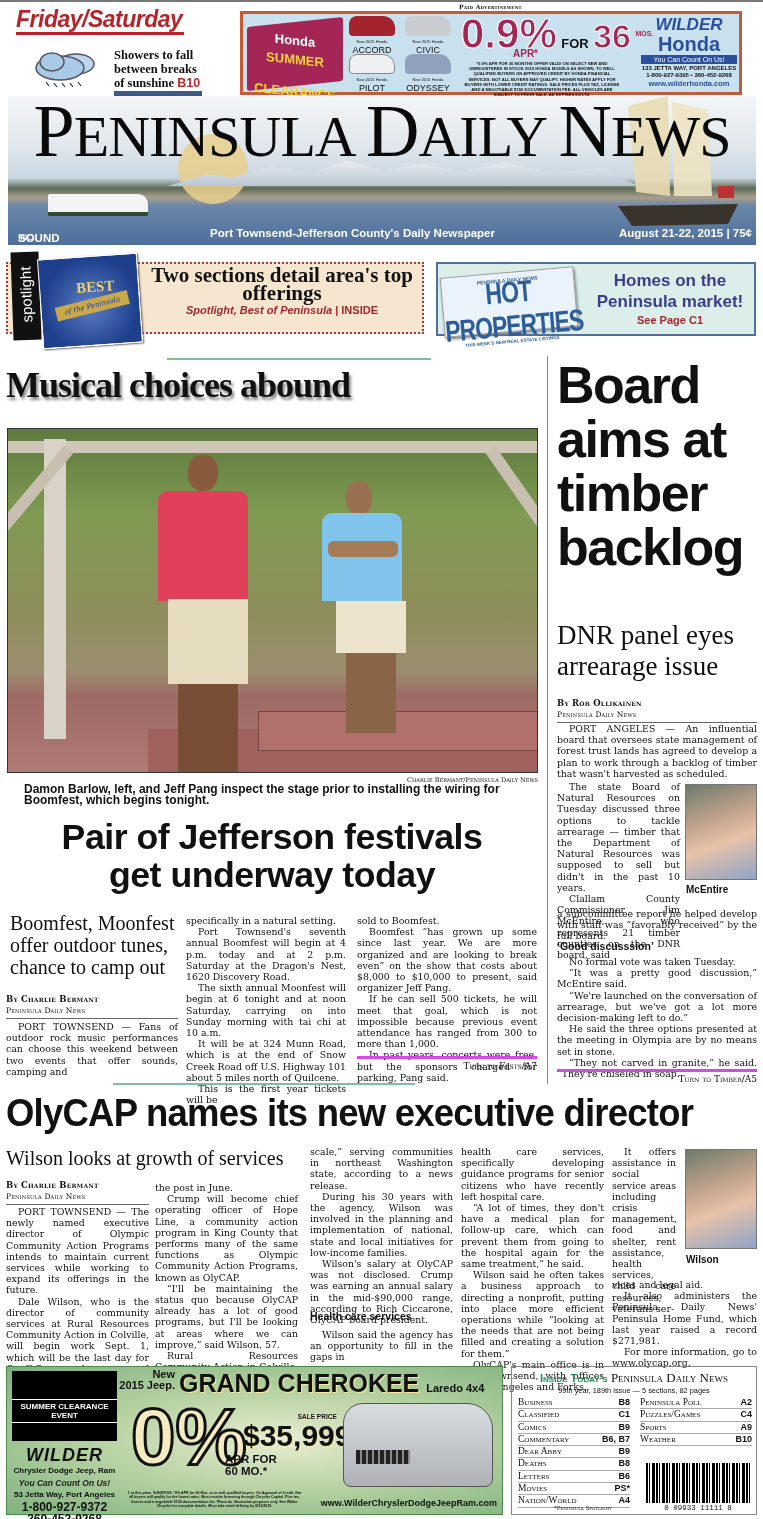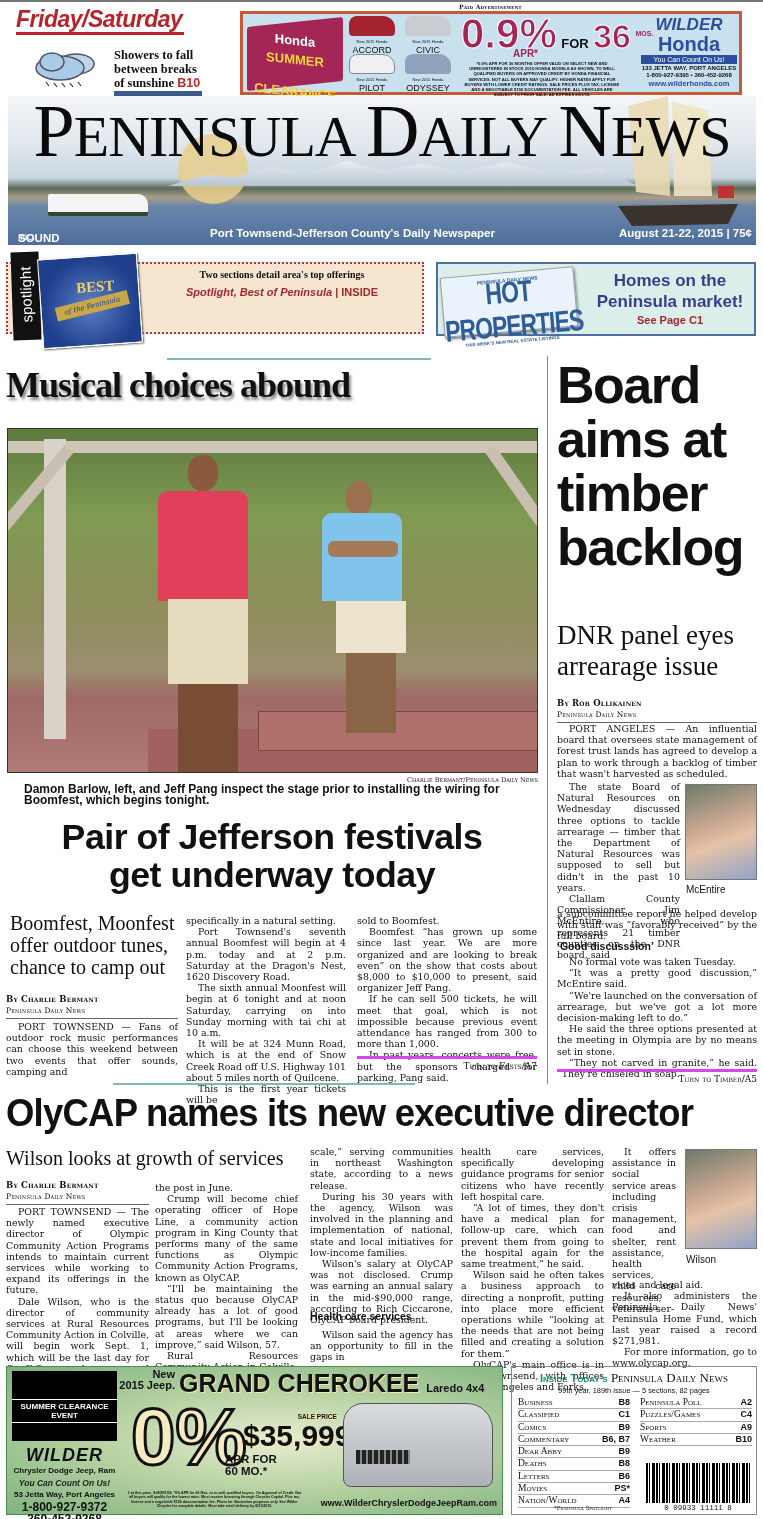--- a/index.html
+++ b/index.html
@@ -45,21 +45,21 @@
 
 
 .spot-box{left:6px;top:262px;width:418px;height:72px;background:#f7e6cf;border:2px dotted #a33a4a}
 .spot-cover{left:12px;top:252px;width:28px;height:88px;background:#111;transform:rotate(-2deg)}
 .spot-cover span{position:absolute;left:-28px;top:34px;width:84px;color:#fff;transform:rotate(-90deg);font-family:"Liberation Sans",sans-serif;font-size:15px;text-align:center}
 .best-cover{left:40px;top:256px;width:100px;height:90px;background:radial-gradient(circle at 50% 55%,#5c7fc4,#1d3f8c 70%);transform:rotate(-4deg);border:1px solid #fff;box-shadow:1px 1px 2px #555}
 .best-cover .rib{left:14px;top:42px;width:74px;height:14px;background:#c9a84a;color:#1d3f8c;font-size:7px;font-style:italic;text-align:center;line-height:14px;transform:rotate(-10deg)}
 .best-cover .bst{left:36px;top:22px;font-family:"Liberation Serif",serif;font-weight:bold;color:#f0d060;font-size:15px}
 .cream{left:142px;top:266px;width:280px;text-align:center}
 .cream .h1{font-family:"Liberation Serif",serif;font-size:22px;color:#3d3b8e;line-height:24px}
-.cream .h2{font-family:"Liberation Serif",serif;font-weight:bold;font-size:10px;line-height:18px}
+.cream .h2{font-family:"Liberation Serif",serif;font-weight:bold;font-size:21px;line-height:18px}
 .cream .h3{font-family:"Liberation Sans",sans-serif;font-weight:bold;font-size:11px;line-height:16px;color:#a1282f}
 .cream .h3 i{font-style:italic}
 .hotp{left:436px;top:262px;width:320px;height:74px;background:#dbeee9;border:2px solid #4d6fa2}
 .hotp .card{left:4px;top:8px;width:134px;height:60px;background:#eaf3fb;border:1px solid #999;transform:rotate(-5deg);box-shadow:1px 2px 3px #777;text-align:center;font-family:"Liberation Sans",sans-serif;color:#2d5d9a}
 .hotp .card .t{font-size:5px;margin-top:4px;font-weight:bold}
 .hotp .card .b{font-size:23px;font-weight:bold;letter-spacing:-1px;line-height:26px;transform:scaleY(1.3)}
 .hotp .card .s{font-size:4.5px;font-weight:bold;margin-top:4px}
 .hotp .txt{left:150px;top:6px;width:164px;text-align:center;font-family:"Liberation Sans",sans-serif;font-weight:bold;color:#3b3d8c;font-size:17px;line-height:21px}
 .hotp .txt .see{color:#a1282f;font-size:11px;line-height:16px}
 
@@ -91,21 +91,21 @@
 .pair-h{left:6px;top:818px;width:532px;text-align:center;font-family:"Liberation Sans",sans-serif;font-weight:900;font-size:35px;line-height:38px;letter-spacing:-.5px;transform:scaleX(1.02)}
 .deck{left:10px;top:912px;width:170px;font-family:"Liberation Serif",serif;font-size:20px;line-height:22px}
 .byline{font-family:"DejaVu Serif",serif;font-size:8.5px;line-height:11px;font-weight:bold}
 .byline .org{font-weight:normal;font-size:7.5px}
 .turn{font-size:9px;text-align:right;font-variant:small-caps;border-top:3px solid #d946ef;padding-top:2px}
 
 
 .board-h{left:557px;top:358px;width:204px;font-family:"Liberation Sans",sans-serif;font-weight:900;font-size:52px;line-height:54px;letter-spacing:-1.5px}
 .board-deck{left:557px;top:620px;width:204px;font-family:"Liberation Serif",serif;font-size:27px;line-height:31px}
 .mug{background:linear-gradient(160deg,#6d7a6a,#c7a690 40%,#e6c2a8 60%,#8ea4c7);border:1px solid #777}
-.mug-name{font-family:"Liberation Sans",sans-serif;font-weight:normal;font-size:10px}
+.mug-name{font-family:"Liberation Sans",sans-serif;font-weight:bold;font-size:10px}
 .subhead{font-family:"Liberation Sans",sans-serif;font-weight:bold;font-size:10.5px;margin:6px 0 6px}
 
 
 .oly-h{left:6px;top:1091px;width:752px;font-family:"Liberation Sans",sans-serif;font-weight:900;font-size:38px;line-height:44px;letter-spacing:-.8px;transform:scaleX(.96);transform-origin:left}
 .oly-deck{left:6px;top:1146px;width:296px;font-family:"Liberation Serif",serif;font-size:20px;line-height:24px}
 
 
 .jeep{left:6px;top:1366px;width:497px;height:149px;background:radial-gradient(ellipse at 55% 50%,#e8edd2 0%,#b9d3a4 45%,#7fb27f 100%);border:1px solid #4b8a4b}
 .jeep .blk{left:5px;top:4px;width:105px;height:70px;background:#000;color:#fff;font-family:"Liberation Sans",sans-serif;font-weight:bold;font-size:8px;text-align:center}
 .jeep .blk span{display:block;margin-top:28px;border-top:1px solid #fff;border-bottom:1px solid #fff;padding:2px 0}
@@ -309,21 +309,21 @@
 <div class="abs board-h">Board aims at timber backlog</div>
 <div class="abs board-deck">DNR panel eyes arrearage issue</div>
 <div class="abs byline" style="left:557px;top:698px;width:200px;border-bottom:1px solid #666;padding-bottom:2px">
   <div class="sc">By Rob Ollikainen</div>
   <div class="org sc">Peninsula Daily News</div>
 </div>
 <div class="abs body-text" style="left:557px;top:723px;width:200px">
     <p>PORT ANGELES — An influential board that oversees state management of forest trust lands has agreed to develop a plan to work through a backlog of timber that wasn't harvested as scheduled.</p>
   </div>
 <div class="abs body-text" style="left:557px;top:781px;width:123px">
-    <p>The state Board of Natural Resources on Wednesday discussed three options to tackle arrearage — timber that the Department of Natural Resources was supposed to sell but didn't in the past 10 years.</p>
+    <p>The state Board of Natural Resources on Tuesday discussed three options to tackle arrearage — timber that the Department of Natural Resources was supposed to sell but didn't in the past 10 years.</p>
     <p>Clallam County Commissioner Jim McEntire, who represents 21 timber counties on the DNR board, said</p>
   </div>
 <div class="abs mug" style="left:685px;top:784px;width:72px;height:96px"></div>
 <div class="abs mug-name" style="left:686px;top:884px">McEntire</div>
 <div class="abs body-text" style="left:557px;top:908px;width:200px">
     <p style="text-indent:0">a subcommittee report he helped develop with staff was “favorably received” by the full board.</p>
   </div>
 <div class="abs subhead" style="left:557px;top:934px">‘Good discusssion’</div>
 <div class="abs body-text" style="left:557px;top:956px;width:200px">
   <p>No formal vote was taken Tuesday.</p>

